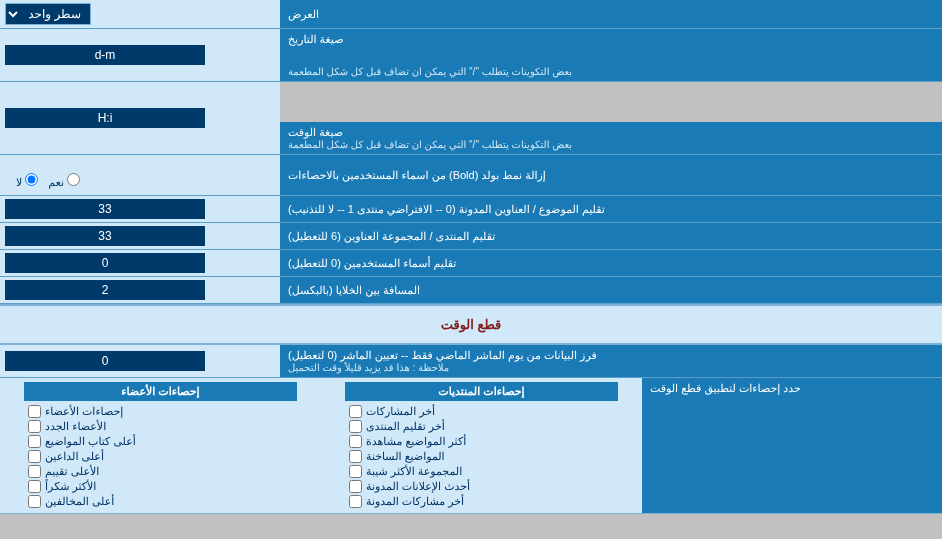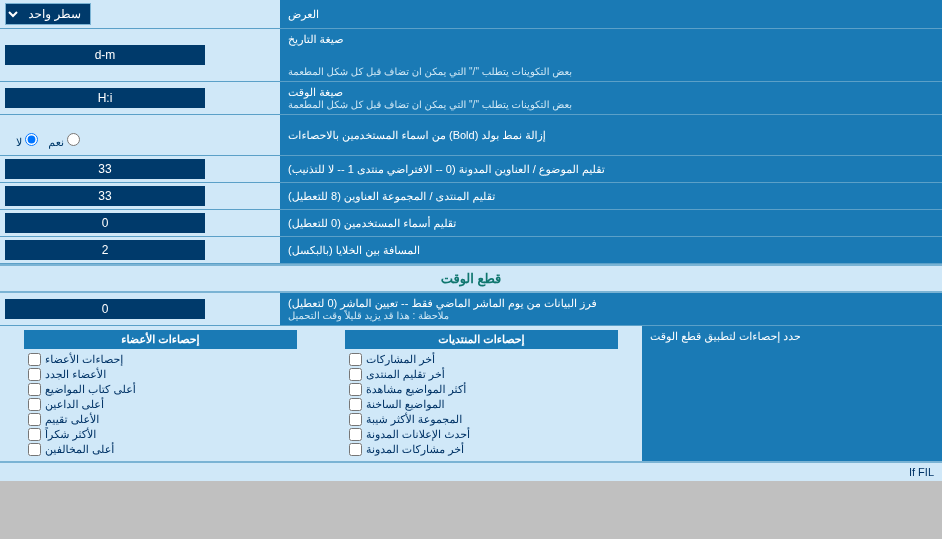--- a/index.html
+++ b/index.html
@@ -36,24 +36,24 @@
       padding: 3px 8px;
     }
     .radio-label {
       color: #003a6b;
       font-size: 11px;
       margin-top: 12px;
     }
     
     .section-header {
       background: #d0e8f8;
-      color: #0f766e;
+      color: #7f1d1d;
       font-weight: bold;
       font-size: 13px;
-      padding: 5px 8px;
+      padding: 11px 8px;
       text-align: center;
       border-bottom: 2px solid #7ab3d4;
       border-top: 2px solid #7ab3d4;
     }
     .outer {
       width: 942px;
       overflow: hidden;
     }
     .row-flex {
       display: flex;
@@ -141,21 +141,21 @@
     <div class="col-label" style="flex-direction:column; align-items:flex-end;gap:20px;">
       <span>صيغة التاريخ</span>
       <span style="font-size:10px; color:#d0e8f5;">بعض التكوينات يتطلب "/" التي يمكن ان تضاف قبل كل شكل المطعمة</span>
     </div>
     <div class="col-input">
       <input type="text" class="input-box" value="d-m" style="">
     </div>
   </div>
 
   <div class="row-flex">
-    <div class="col-label" style="flex-direction:column; align-items:flex-end;">
+    <div class="col-label" style="flex-direction:column; align-items:flex-end;margin-top:40px;">
       <span>صيغة الوقت</span>
       <span style="font-size:10px; color:#d0e8f5;">بعض التكوينات يتطلب "/" التي يمكن ان تضاف قبل كل شكل المطعمة</span>
     </div>
     <div class="col-input">
       <input type="text" class="input-box" value="H:i" style="">
     </div>
   </div>
 
   <div class="row-flex">
     <div class="col-label">إزالة نمط بولد (Bold) من اسماء المستخدمين بالاحصاءات</div>
@@ -174,21 +174,21 @@
   </div>
 
   <div class="row-flex">
     <div class="col-label">تقليم الموضوع / العناوين المدونة (0 -- الافتراضي منتدى 1 -- لا للتذنيب)</div>
     <div class="col-input">
       <input type="text" class="input-box" value="33" style="">
     </div>
   </div>
 
   <div class="row-flex">
-    <div class="col-label">تقليم المنتدى / المجموعة العناوين (8 للتعطيل)</div>
+    <div class="col-label">تقليم المنتدى / المجموعة العناوين (6 للتعطيل)</div>
     <div class="col-input">
       <input type="text" class="input-box" value="33" style="">
     </div>
   </div>
 
   <div class="row-flex">
     <div class="col-label">تقليم أسماء المستخدمين (0 للتعطيل)</div>
     <div class="col-input">
       <input type="text" class="input-box" value="0" style="">
     </div>
@@ -275,17 +275,14 @@
         <span>الأكثر شكراً</span>
         <input type="checkbox" style="">
       </div>
       <div class="cb-item">
         <span>أعلى المخالفين</span>
         <input type="checkbox" style="">
       </div>
     </div>
   </div>
 
-  <div style="background:#d0e8f8; padding: 3px 8px; font-size:11px; color:#003366; border-top: 1px solid #7ab3d4;">
-    <span>If FIL</span>
-  </div>
 
 </div>
 
 </body></html>

